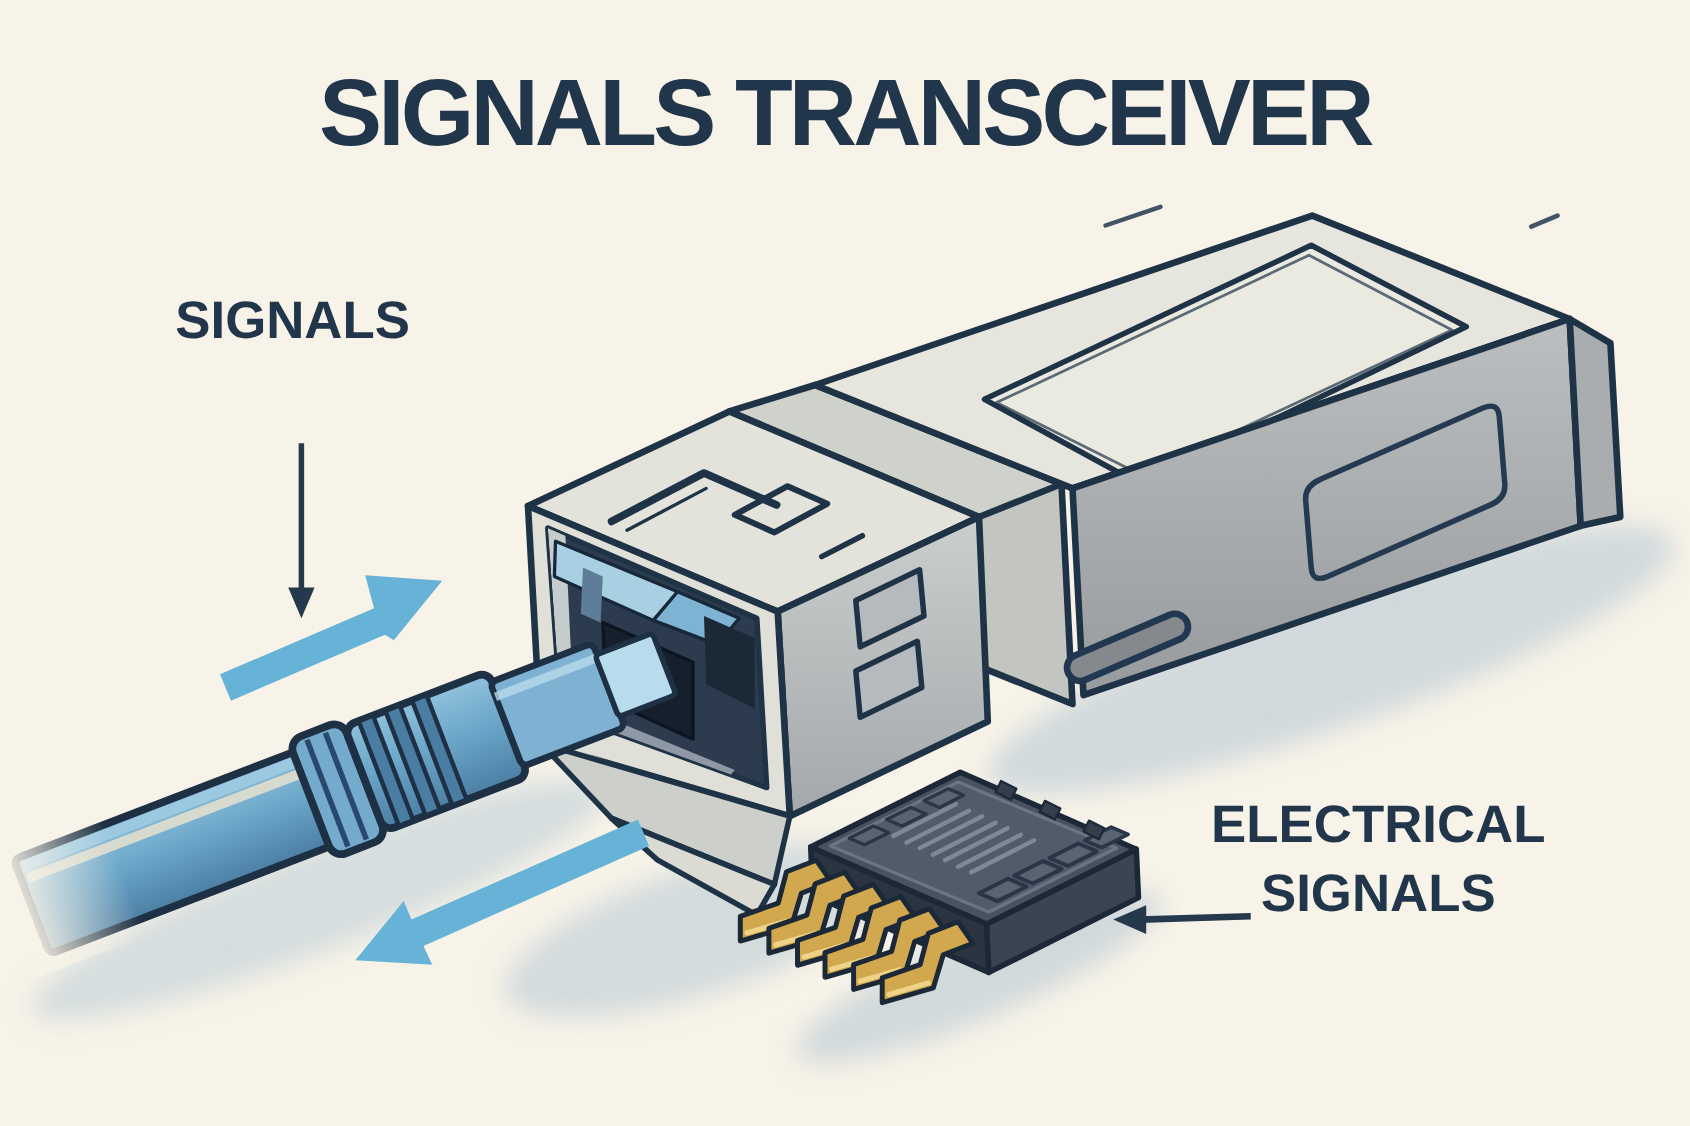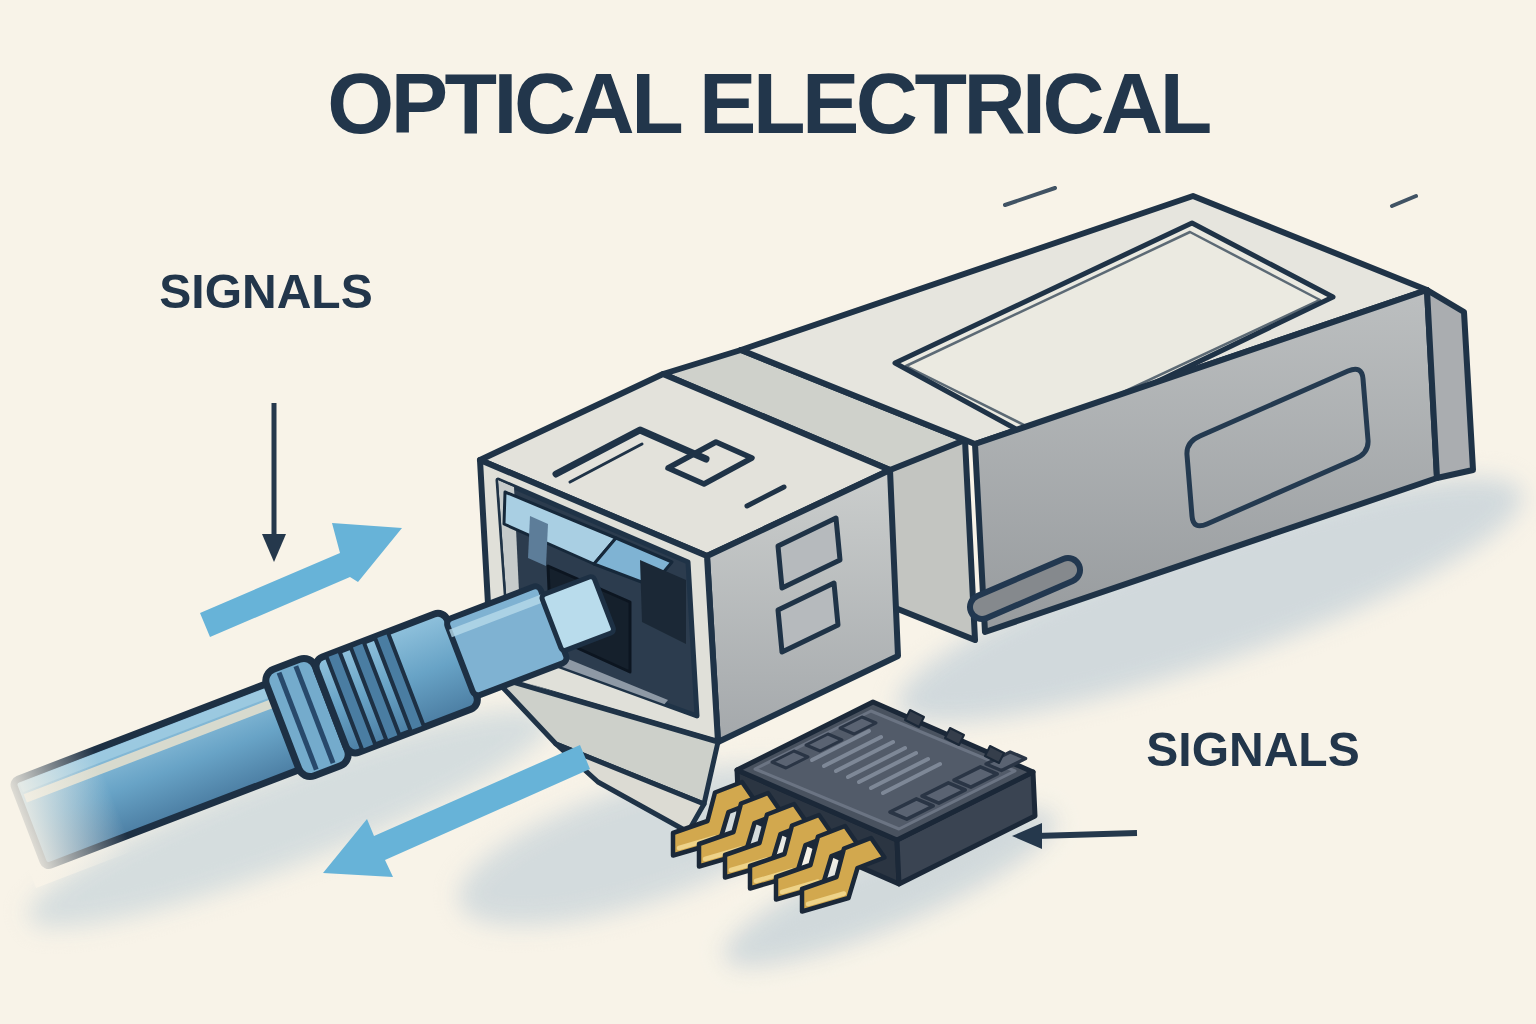--- a/index.html
+++ b/index.html
@@ -184,23 +184,24 @@
       <line x1="274" y1="403" x2="274" y2="540" stroke="#25384c" stroke-width="5"></line>
       <polygon points="274,562 262,534 286,534" fill="#25384c"></polygon>
     </g>
     <g>
       <line x1="1137" y1="833" x2="1036" y2="836" stroke="#25384c" stroke-width="6"></line>
       <polygon points="1012,836 1042,823 1042,849" fill="#25384c"></polygon>
     </g>
   </g>
 </svg>
 
-<div class="title">OPTICAL ELECTRICAL</div>
+<div class="title">SIGNALS TRANSCEIVER</div>
 
 <div class="calloutLabel light">
   <div>SIGNALS</div>
 </div>
 
 <div class="calloutLabel elec">
+  <div>ELECTRICAL</div>
   <div>SIGNALS</div>
 </div>
 
 </div>
 
 </body></html>

